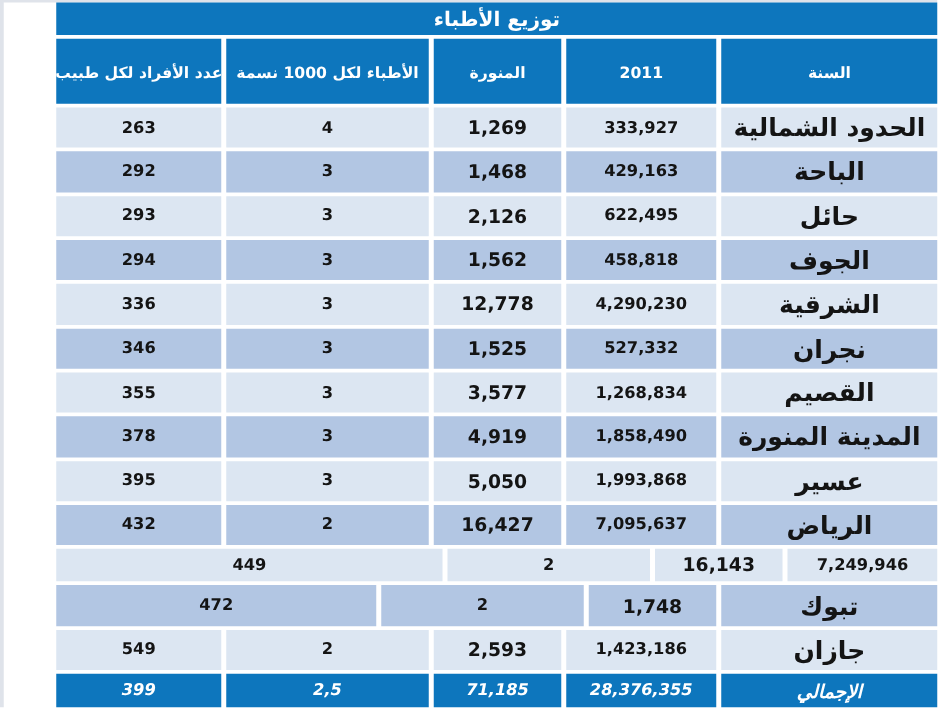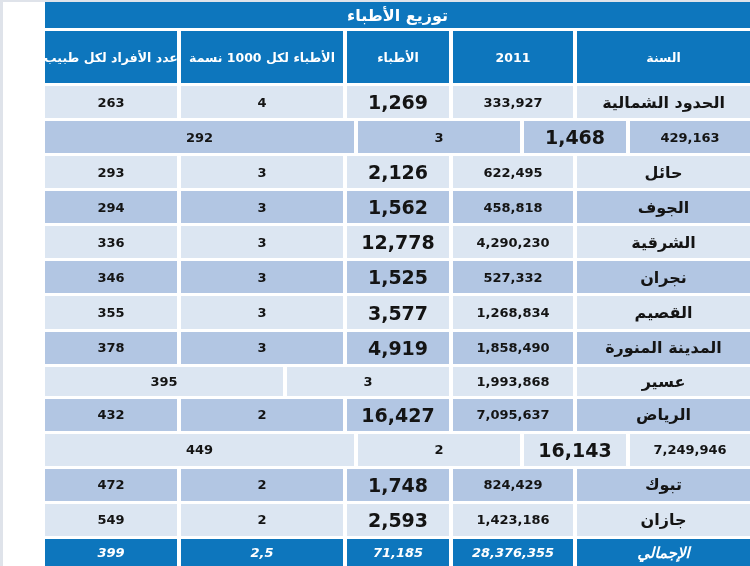--- a/index.html
+++ b/index.html
@@ -49,54 +49,55 @@
   .header-row{flex:0 0 52px;}
   .header-row .cell{
     background:var(--blue);
     color:var(--text-light);
     font-size:12.5px;
   }
   .data-row{flex:1 1 auto;}
   .data-row.light .cell{background:var(--row-light);}
   .data-row.dark  .cell{background:var(--row-dark);}
   .data-row .cell{font-size:13px;}
-  .data-row .cell.col-2{font-size:19px;}
-  .data-row .cell.col-0{font-size:16px;}
+  .data-row .cell.col-2{font-size:15px;}
+  .data-row .cell.col-0{font-size:20px;}
   .total-row{flex:0 0 27px;}
   .total-row .cell{
     background:var(--blue);
     color:var(--text-light);
     font-size:13px;
     font-style:italic;
   }
   .total-row .cell.col-0{font-size:15px;text-align:center;}
 </style>
 </head>
 <body>
 
 <div class="frame">
   <div class="title-bar">توزيع الأطباء</div>
 
   <div class="row header-row">
       <div class="cell col-0">السنة</div>
       <div class="cell col-1">2011</div>
-      <div class="cell col-2">الأطباء</div>
+      <div class="cell col-2">المنورة</div>
       <div class="cell col-3">الأطباء لكل 1000 نسمة</div>
       <div class="cell col-4">عدد الأفراد لكل طبيب</div>
     </div>
 
   <div style="display:flex;flex-direction:column;row-gap:3px;flex:1 1 auto;">
       <div class="row data-row light">
         <div class="cell col-0">الحدود الشمالية</div>
         <div class="cell col-1">333,927</div>
         <div class="cell col-2">1,269</div>
         <div class="cell col-3">4</div>
         <div class="cell col-4">263</div>
       </div>
       <div class="row data-row dark">
+        <div class="cell col-0">الباحة</div>
         <div class="cell col-1">429,163</div>
         <div class="cell col-2">1,468</div>
         <div class="cell col-3">3</div>
         <div class="cell col-4">292</div>
       </div>
       <div class="row data-row light">
         <div class="cell col-0">حائل</div>
         <div class="cell col-1">622,495</div>
         <div class="cell col-2">2,126</div>
         <div class="cell col-3">3</div>
@@ -133,39 +134,39 @@
       <div class="row data-row dark">
         <div class="cell col-0">المدينة المنورة</div>
         <div class="cell col-1">1,858,490</div>
         <div class="cell col-2">4,919</div>
         <div class="cell col-3">3</div>
         <div class="cell col-4">378</div>
       </div>
       <div class="row data-row light">
         <div class="cell col-0">عسير</div>
         <div class="cell col-1">1,993,868</div>
+        <div class="cell col-2">5,050</div>
         <div class="cell col-3">3</div>
         <div class="cell col-4">395</div>
       </div>
       <div class="row data-row dark">
         <div class="cell col-0">الرياض</div>
         <div class="cell col-1">7,095,637</div>
         <div class="cell col-2">16,427</div>
         <div class="cell col-3">2</div>
         <div class="cell col-4">432</div>
       </div>
       <div class="row data-row light">
         <div class="cell col-1">7,249,946</div>
         <div class="cell col-2">16,143</div>
         <div class="cell col-3">2</div>
         <div class="cell col-4">449</div>
       </div>
       <div class="row data-row dark">
         <div class="cell col-0">تبوك</div>
-        <div class="cell col-1">824,429</div>
         <div class="cell col-2">1,748</div>
         <div class="cell col-3">2</div>
         <div class="cell col-4">472</div>
       </div>
       <div class="row data-row light">
         <div class="cell col-0">جازان</div>
         <div class="cell col-1">1,423,186</div>
         <div class="cell col-2">2,593</div>
         <div class="cell col-3">2</div>
         <div class="cell col-4">549</div>

